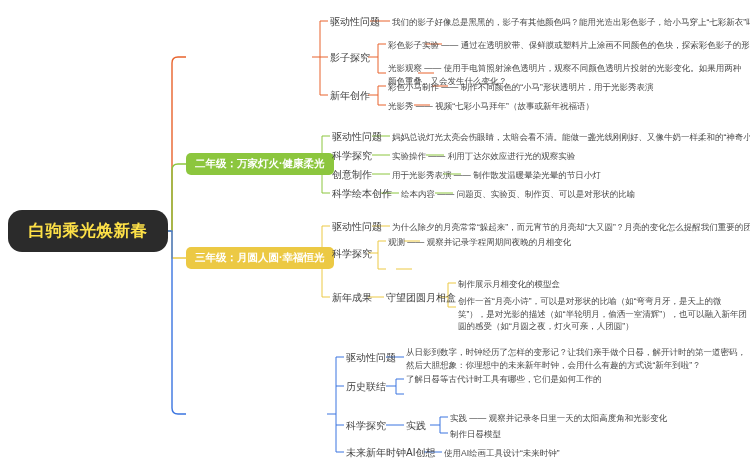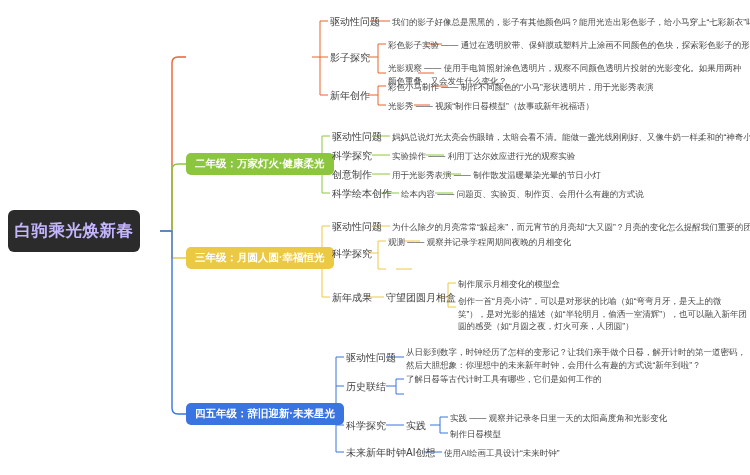--- a/index.html
+++ b/index.html
@@ -9,25 +9,25 @@
     font-family:"Liberation Sans","DejaVu Sans",sans-serif;
     overflow:hidden;
   }
   #map{position:relative;width:750px;height:475px;}
 
   svg.links{position:absolute;left:0;top:0;width:750px;height:475px;pointer-events:none;}
 
   .root-node{
     position:absolute;
     left:8px;top:210px;
-    width:132px;height:42px;
+    width:160px;height:42px;
     background:#2b2b2b;
-    border-radius:6px;
+    border-radius:14px;
     display:flex;align-items:center;justify-content:center;
-    color:#c4b5fd;
+    color:#fde047;
     font-size:16.5px;
     font-weight:bold;
     letter-spacing:0.5px;
   }
 
   .grade-node{
     position:absolute;
     height:22px;
     border-radius:5px;
     display:flex;align-items:center;justify-content:center;
@@ -138,44 +138,43 @@
     <path d="M440,417 V433" stroke="#3a74e0" stroke-width="1" fill="none"></path>
     <path d="M440,417 H448" stroke="#3a74e0" stroke-width="1" fill="none"></path>
     <path d="M440,433 H448" stroke="#3a74e0" stroke-width="1" fill="none"></path>
     <path d="M424,452 H442" stroke="#3a74e0" stroke-width="1" fill="none"></path>
   </svg>
 
   <div class="root-node">白驹乘光焕新春</div>
 
   <div class="grade-node g2">二年级：万家灯火·健康柔光</div>
   <div class="grade-node g3">三年级：月圆人圆·幸福恒光</div>
-  <div class="grade-node g4">四五年级：辞旧迎新·未来星光</div>
 
   <div class="topic" style="left:330px;top:16px;">驱动性问题</div>
   <div class="leaf nowrap" style="left:392px;top:16px;">我们的影子好像总是黑黑的，影子有其他颜色吗？能用光造出彩色影子，给小马穿上“七彩新衣”吗？</div>
 
   <div class="topic" style="left:330px;top:52px;">影子探究</div>
   <div class="leaf nowrap" style="left:388px;top:39px;">彩色影子实验 —— 通过在透明胶带、保鲜膜或塑料片上涂画不同颜色的色块，探索彩色影子的形成</div>
   <div class="leaf wrap" style="left:388px;top:62px;width:360px;">光影观察 —— 使用手电筒照射涂色透明片，观察不同颜色透明片投射的光影变化。如果用两种颜色重叠，又会发生什么变化？</div>
 
   <div class="topic" style="left:330px;top:90px;">新年创作</div>
   <div class="leaf nowrap" style="left:388px;top:81px;">彩色小马制作 —— 制作不同颜色的“小马”形状透明片，用于光影秀表演</div>
-  <div class="leaf nowrap" style="left:388px;top:100px;">光影秀 —— 视频“制作日晷模型”（故事或新年祝福语）</div>
+  <div class="leaf nowrap" style="left:388px;top:100px;">光影秀 —— 视频“七彩小马拜年”（故事或新年祝福语）</div>
 
   <div class="topic" style="left:332px;top:131px;">驱动性问题</div>
   <div class="leaf nowrap" style="left:392px;top:131px;">妈妈总说灯光太亮会伤眼睛，太暗会看不清。能做一盏光线刚刚好、又像牛奶一样柔和的“神奇小灯”吗？</div>
 
   <div class="topic" style="left:332px;top:150px;">科学探究</div>
   <div class="leaf nowrap" style="left:392px;top:150px;">实验操作 —— 利用丁达尔效应进行光的观察实验</div>
 
   <div class="topic" style="left:332px;top:169px;">创意制作</div>
   <div class="leaf nowrap" style="left:392px;top:169px;">用于光影秀表演 —— 制作散发温暖晕染光晕的节日小灯</div>
 
   <div class="topic" style="left:332px;top:188px;">科学绘本创作</div>
-  <div class="leaf nowrap" style="left:401px;top:188px;">绘本内容 —— 问题页、实验页、制作页、会用什么有趣的方式说</div>
+  <div class="leaf nowrap" style="left:401px;top:188px;">绘本内容 —— 问题页、实验页、制作页、可以是对形状的比喻</div>
 
   <div class="topic" style="left:332px;top:221px;">驱动性问题</div>
   <div class="leaf nowrap" style="left:392px;top:221px;">为什么除夕的月亮常常“躲起来”，而元宵节的月亮却“大又圆”？月亮的变化怎么提醒我们重要的团圆日子？</div>
 
   <div class="topic" style="left:332px;top:248px;">科学探究</div>
   <div class="leaf nowrap" style="left:388px;top:236px;">观测 —— 观察并记录学程周期间夜晚的月相变化</div>
 
   <div class="topic" style="left:332px;top:292px;">新年成果</div>
   <div class="topic" style="left:386px;top:292px;">守望团圆月相盒</div>
   <div class="leaf nowrap" style="left:458px;top:278px;">制作展示月相变化的模型盒</div>

